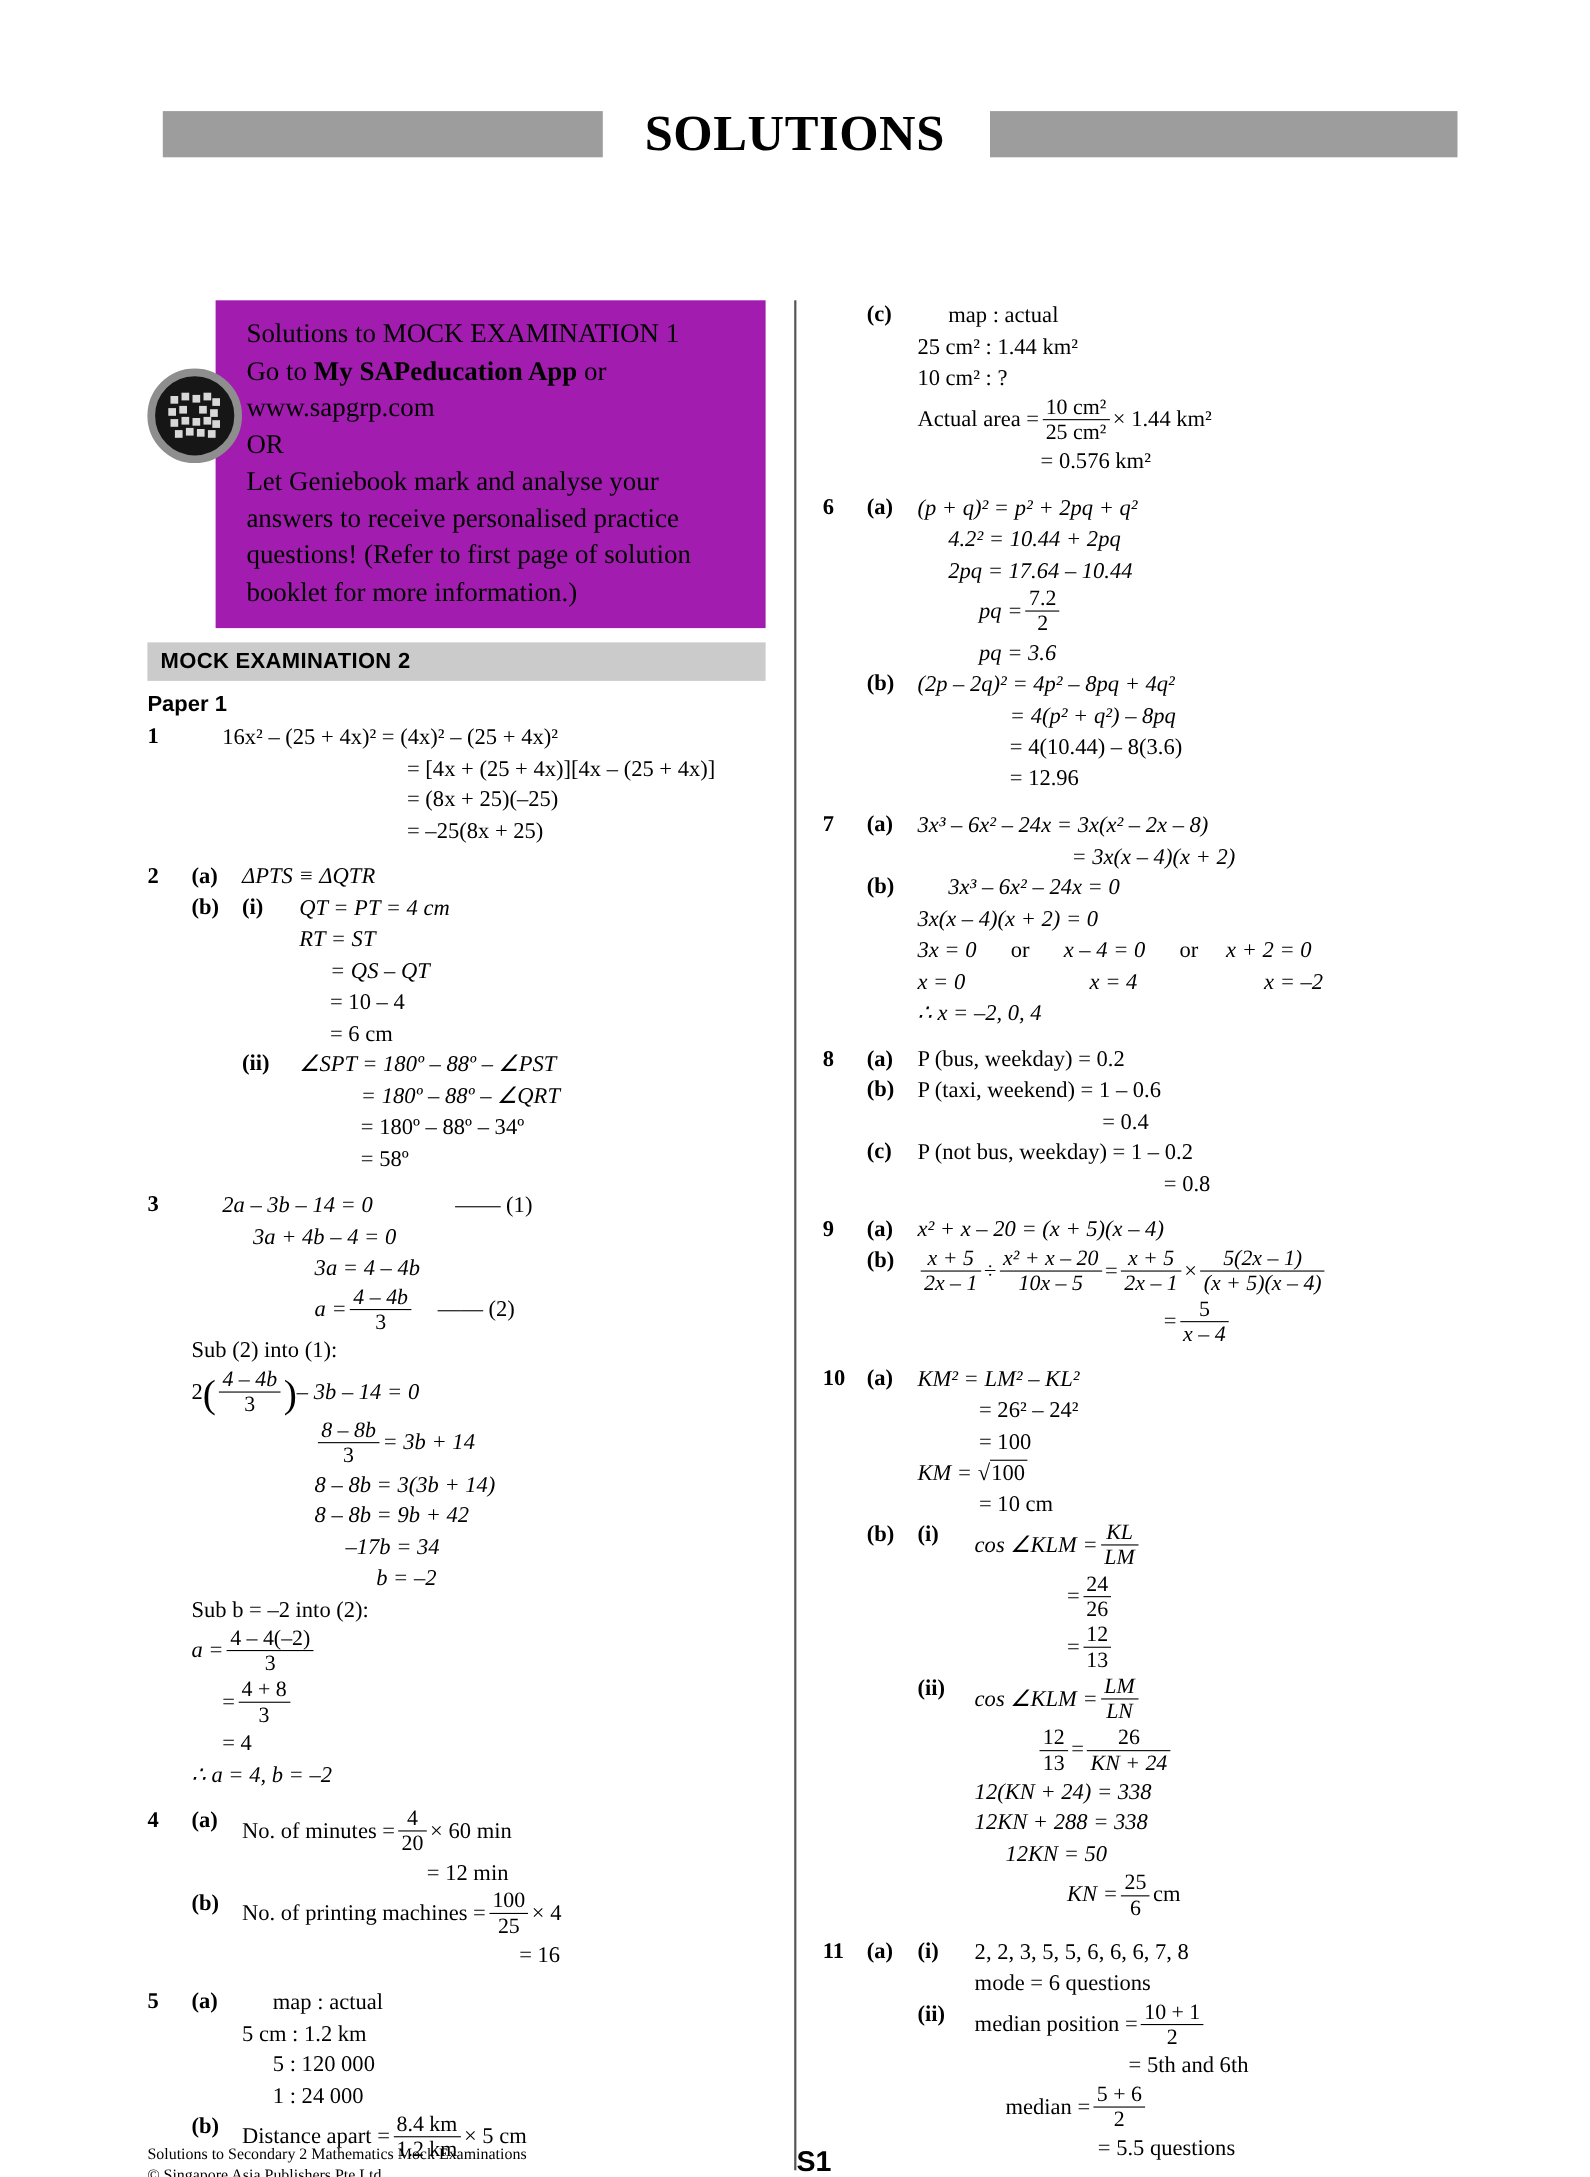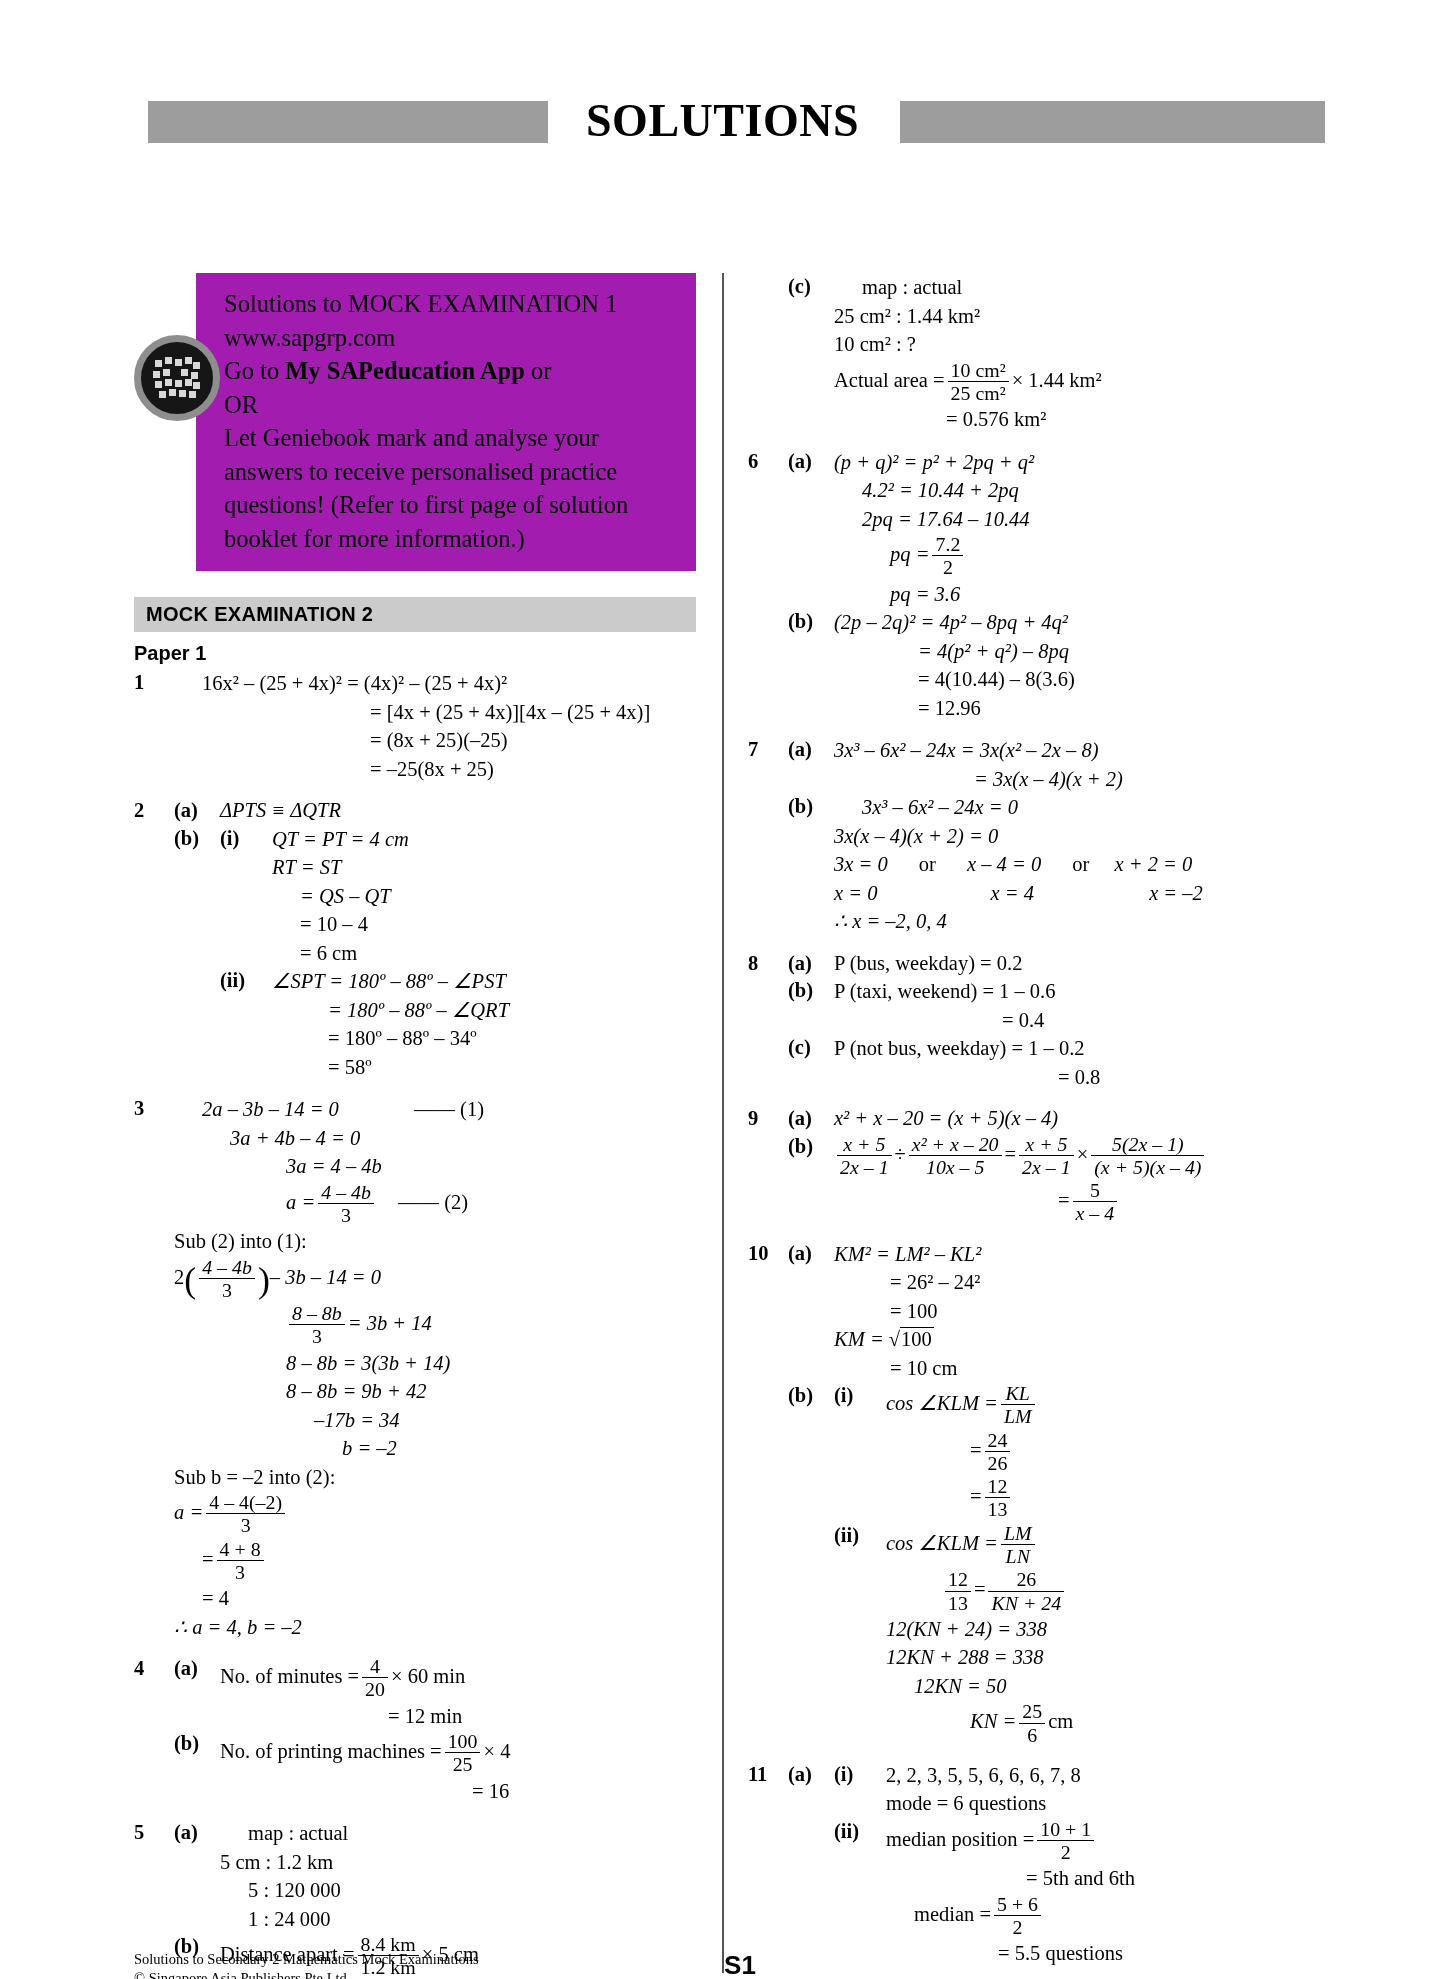--- a/index.html
+++ b/index.html
@@ -52,21 +52,21 @@
     background:#161616;
     border:7px solid #8e8e8e;
     overflow:hidden;
   }
   .badge svg { display:block; }
 
   
   .secbar {
     background:#cbcbcb;
     width:562px;
-    margin-top:26px;
+    margin-top:13px;
     padding:6px 0 6px 12px;
     font-family:"Liberation Sans", sans-serif;
     font-weight:bold; font-size:20px;
     letter-spacing:0.3px;
   }
   .paper {
     font-family:"Liberation Sans", sans-serif;
     font-weight:bold; font-size:20px;
     margin:10px 0 4px 0;
   }
@@ -152,24 +152,24 @@
               <rect x="44" y="37" width="7" height="7"></rect>
               <rect x="52" y="40" width="7" height="7"></rect>
               <rect x="18" y="49" width="7" height="7"></rect>
               <rect x="28" y="47" width="7" height="7"></rect>
               <rect x="38" y="48" width="7" height="7"></rect>
               <rect x="48" y="49" width="7" height="7"></rect>
             </g>
           </svg>
         </div>
         <div>Solutions to MOCK EXAMINATION 1</div>
-        <div>www.sapgrp.com</div>
         <div>
           <span>Go to </span><b>My SAPeducation App</b><span> or</span>
         </div>
+        <div>www.sapgrp.com</div>
         <div>OR</div>
         <div>Let Geniebook mark and analyse your answers to receive personalised practice questions! (Refer to first page of solution booklet for more information.)</div>
       </div>
 
       <div class="secbar">MOCK EXAMINATION 2</div>
       <div class="paper">Paper 1</div>
 
       <div class="q tight">
         <div class="qnum">1</div>
         <div class="qbody steps">

